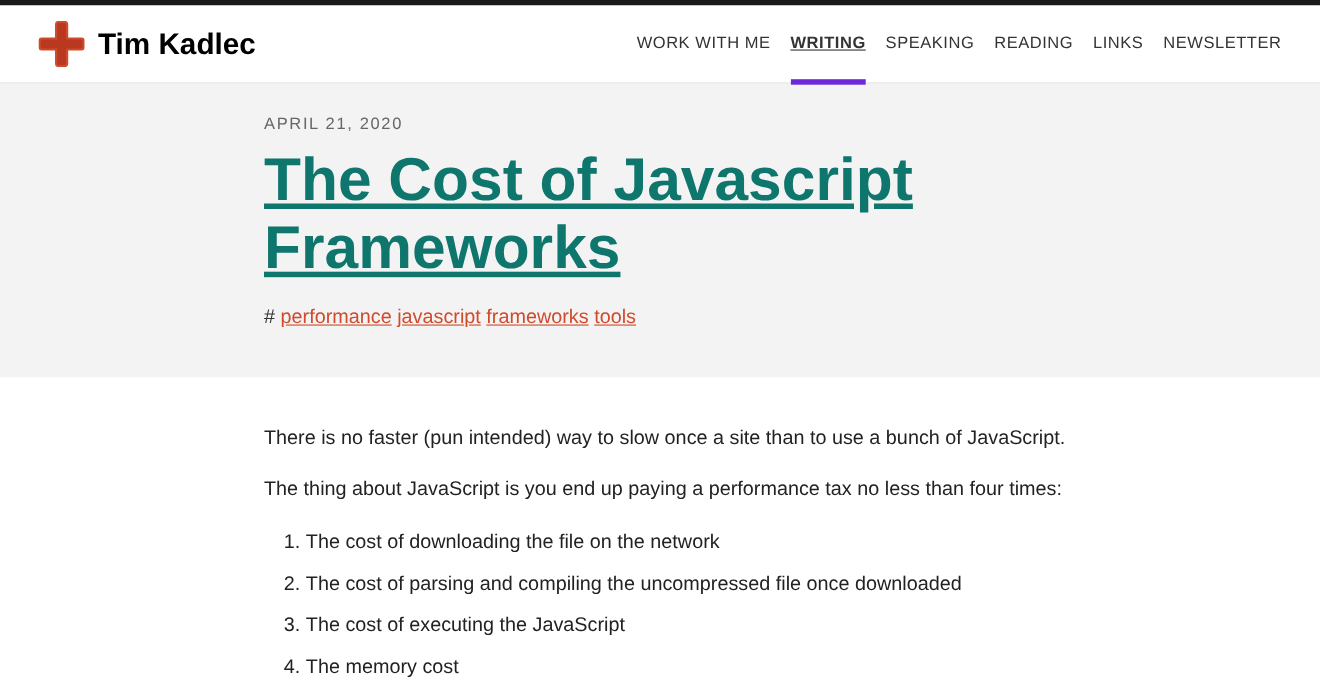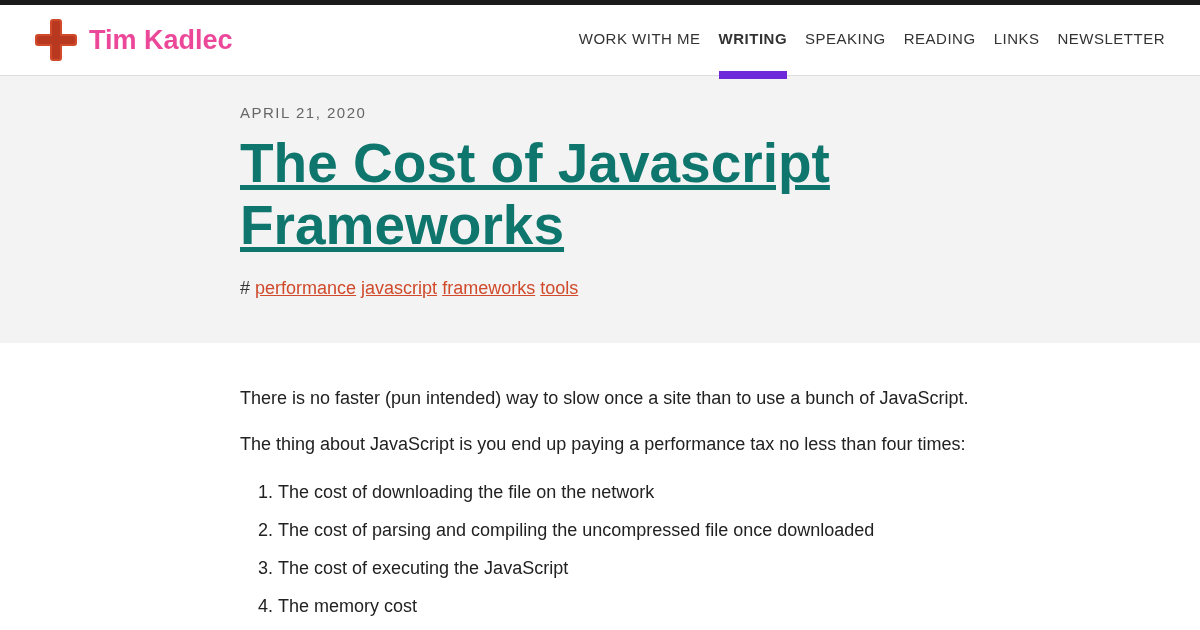--- a/index.html
+++ b/index.html
@@ -34,38 +34,39 @@
       height: 42px;
       position: relative;
     }
     .logo-icon svg {
       width: 100%;
       height: 100%;
     }
     .site-title {
       font-size: 27px;
       font-weight: 700;
-      color: #ec4899;
+      color: #000000;
     }
     .nav {
       display: flex;
       gap: 18px;
     }
     .nav-item {
       font-size: 15px;
       letter-spacing: 0.5px;
       color: #333;
       text-decoration: none;
       padding-bottom: 24px;
       margin-bottom: -28px;
       cursor: pointer;
     }
     .nav-item.active {
       font-weight: 700;
-      border-bottom: 8px solid #6d28d9;
+      border-bottom: 5px solid #6d28d9;
+      text-decoration: underline;
     }
     .hero {
       background: #f3f3f3;
       padding: 28px 0 44px 0;
     }
     .content-wrapper {
       max-width: 760px;
       margin-left: 240px;
     }
     .date {

